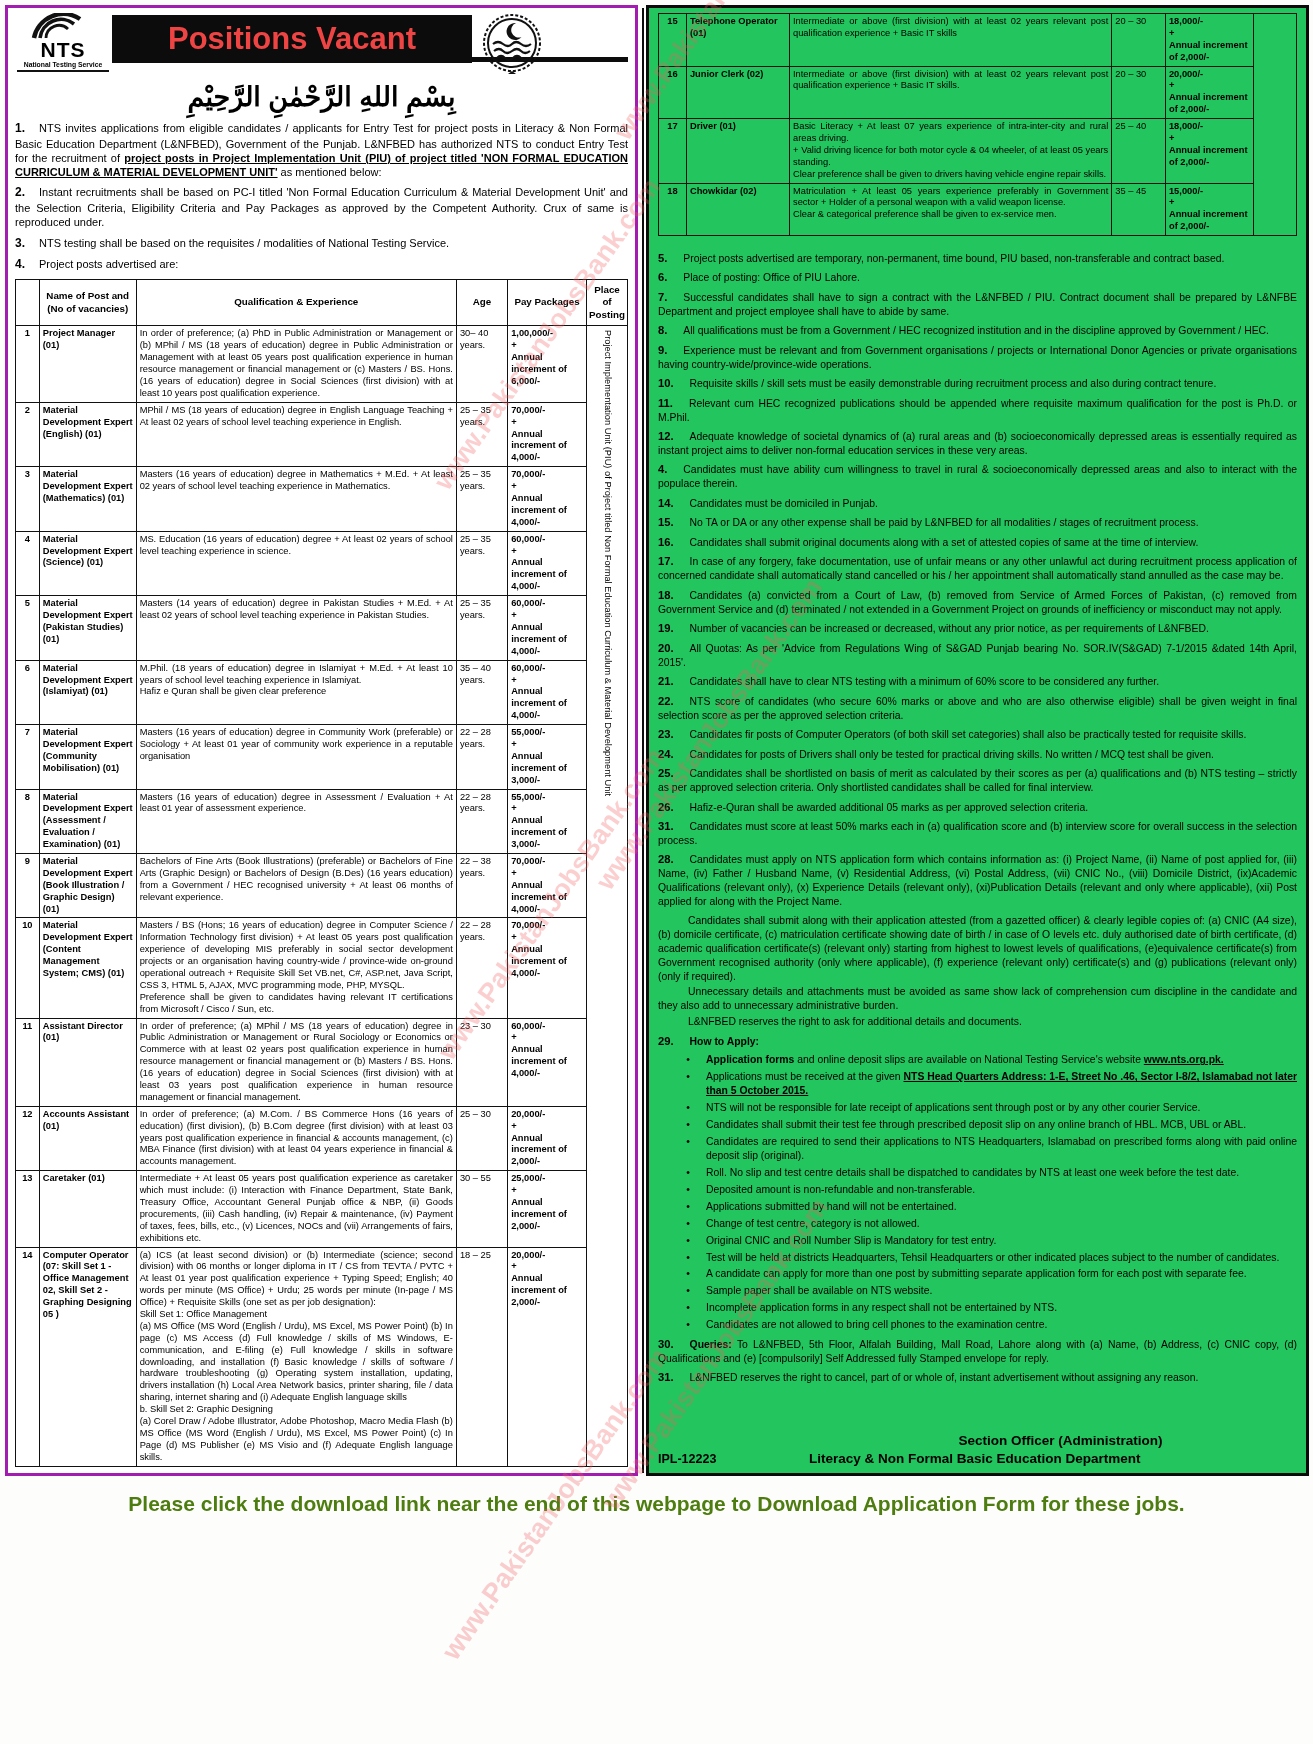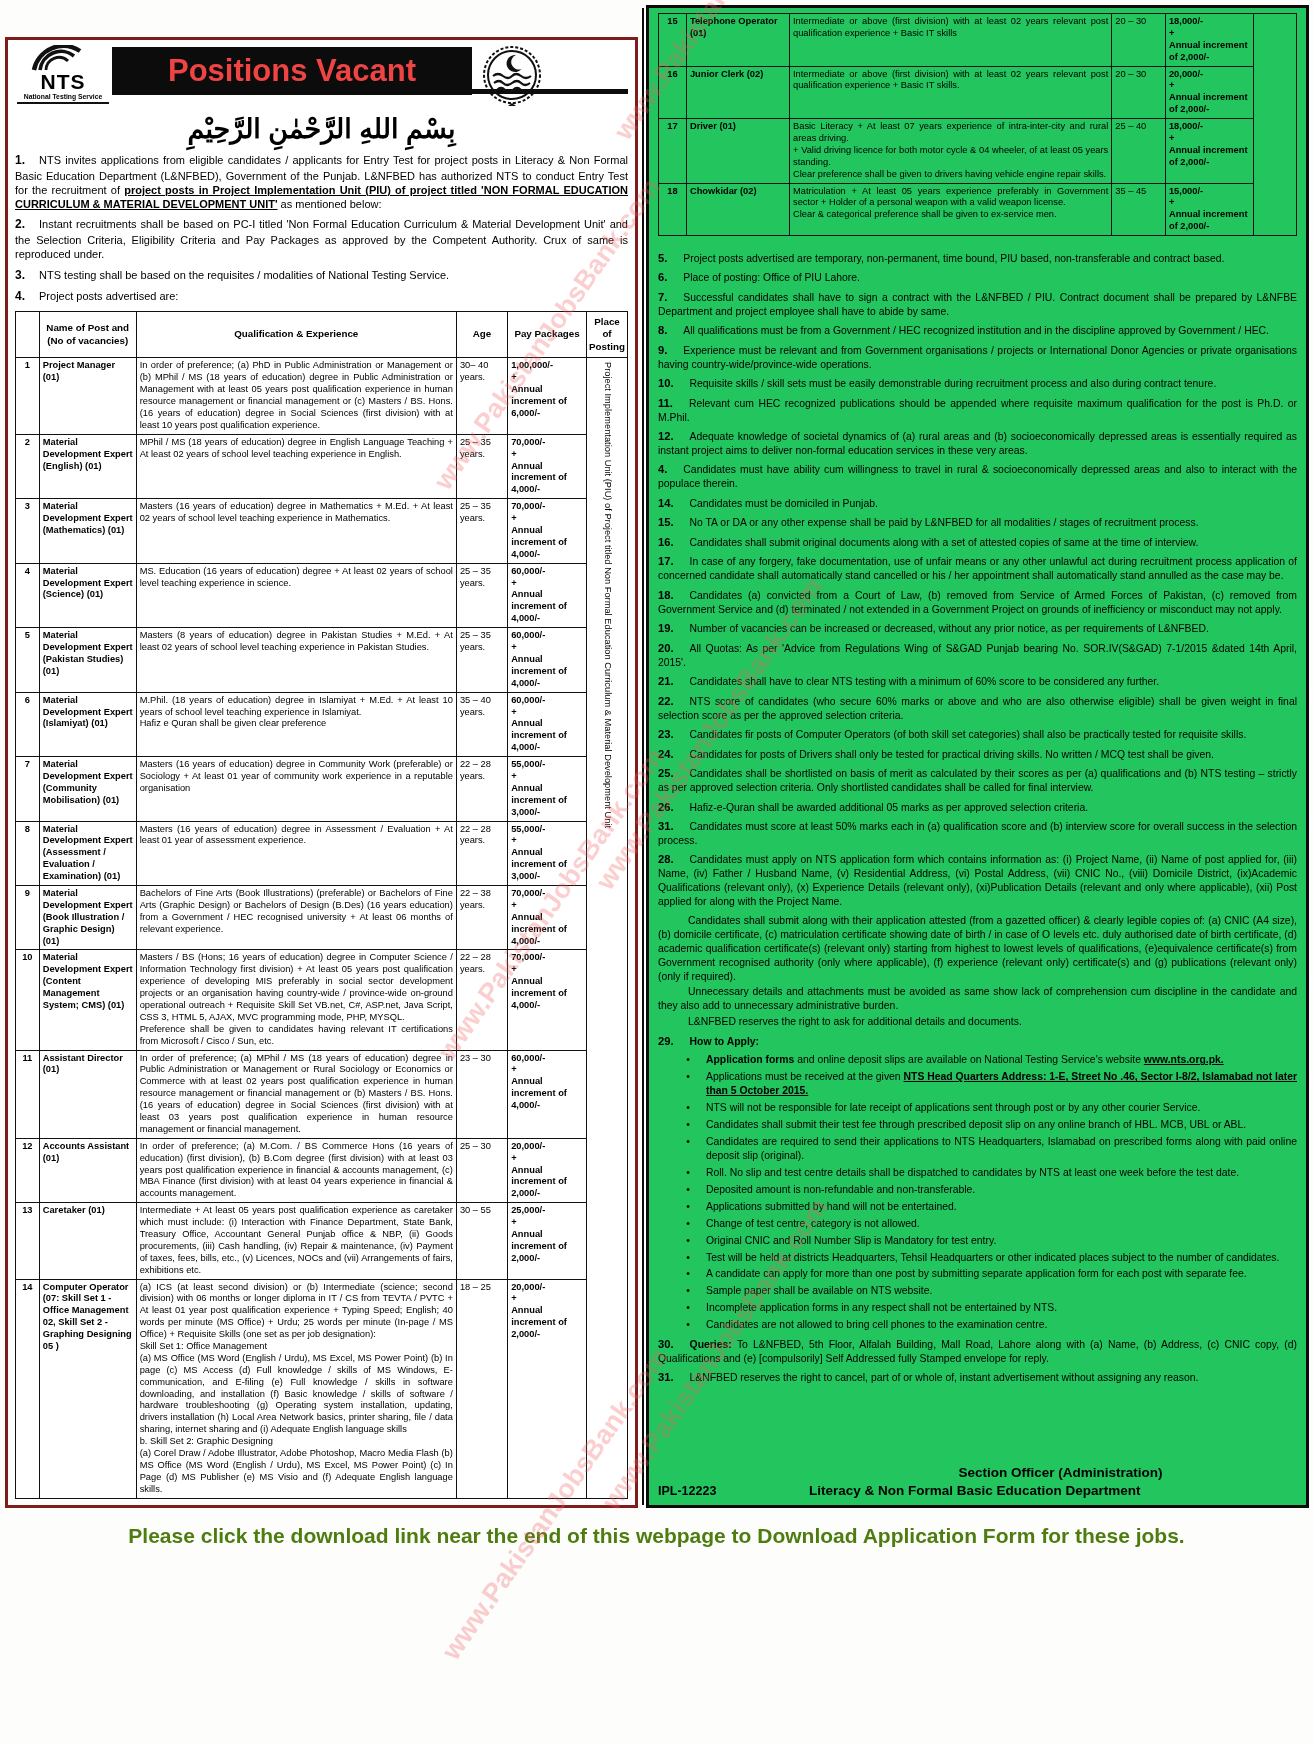--- a/index.html
+++ b/index.html
@@ -1,19 +1,19 @@
 <!DOCTYPE html>
 <html><head>
 <meta charset="utf-8">
 <style>
   html,body{margin:0;padding:0;background:#fff;color:#000;}
   body{width:1313px;font-family:"Liberation Sans",sans-serif;}
   .page{position:relative;width:1313px;min-height:1744px;overflow:hidden;background:#fdfdfc;}
   .ad{display:flex;align-items:stretch;padding:5px 4px 0 5px;gap:8px;}
-  .left-col{width:633px;box-sizing:border-box;border:3px solid #7f1d1d;padding:5px 7px 6px 7px;background:#fff;margin-top:32px;}
+  .left-col{width:633px;box-sizing:border-box;border:3px solid #a21caf;padding:5px 7px 6px 7px;background:#fff;}
   .right-col{width:663px;box-sizing:border-box;border:3px solid #0a0a0a;padding:5px 9px 7px 9px;background:#22c55e;
              display:flex;flex-direction:column;position:relative;}
   .right-col::before{content:"";position:absolute;left:-7px;top:0;bottom:0;width:2px;background:#0a0a0a;}
 
   
   .ad-header{position:relative;height:62px;margin-bottom:2px;}
   .nts-logo{position:absolute;left:2px;top:0;width:92px;text-align:center;}
   .nts-abbr{font-weight:bold;font-size:21px;letter-spacing:1px;line-height:1;margin-top:-4px;}
   .nts-name{font-weight:bold;font-size:6.8px;margin-top:1px;border-bottom:2px solid #111;padding-bottom:2px;}
   .banner{position:absolute;left:97px;top:2px;width:360px;height:48px;background:#0c0c0c;color:#ef4444;
@@ -169,21 +169,21 @@
               <td class="c-post">Material Development Expert (Science) (01)</td>
               <td class="c-qual">MS. Education (16 years of education) degree + At least 02 years of school level teaching experience in science.</td>
               <td class="c-age">25 – 35 years.</td>
               <td class="c-pay">60,000/-
 +
 Annual increment of 4,000/-</td>
             </tr>
             <tr>
               <td class="c-num">5</td>
               <td class="c-post">Material Development Expert (Pakistan Studies) (01)</td>
-              <td class="c-qual">Masters (8 years of education) degree in Pakistan Studies + M.Ed. + At least 02 years of school level teaching experience in Pakistan Studies.</td>
+              <td class="c-qual">Masters (14 years of education) degree in Pakistan Studies + M.Ed. + At least 02 years of school level teaching experience in Pakistan Studies.</td>
               <td class="c-age">25 – 35 years.</td>
               <td class="c-pay">60,000/-
 +
 Annual increment of 4,000/-</td>
             </tr>
             <tr>
               <td class="c-num">6</td>
               <td class="c-post">Material Development Expert (Islamiyat) (01)</td>
               <td class="c-qual">M.Phil. (18 years of education) degree in Islamiyat + M.Ed. + At least 10 years of school level teaching experience in Islamiyat.
 Hafiz e Quran shall be given clear preference</td>

